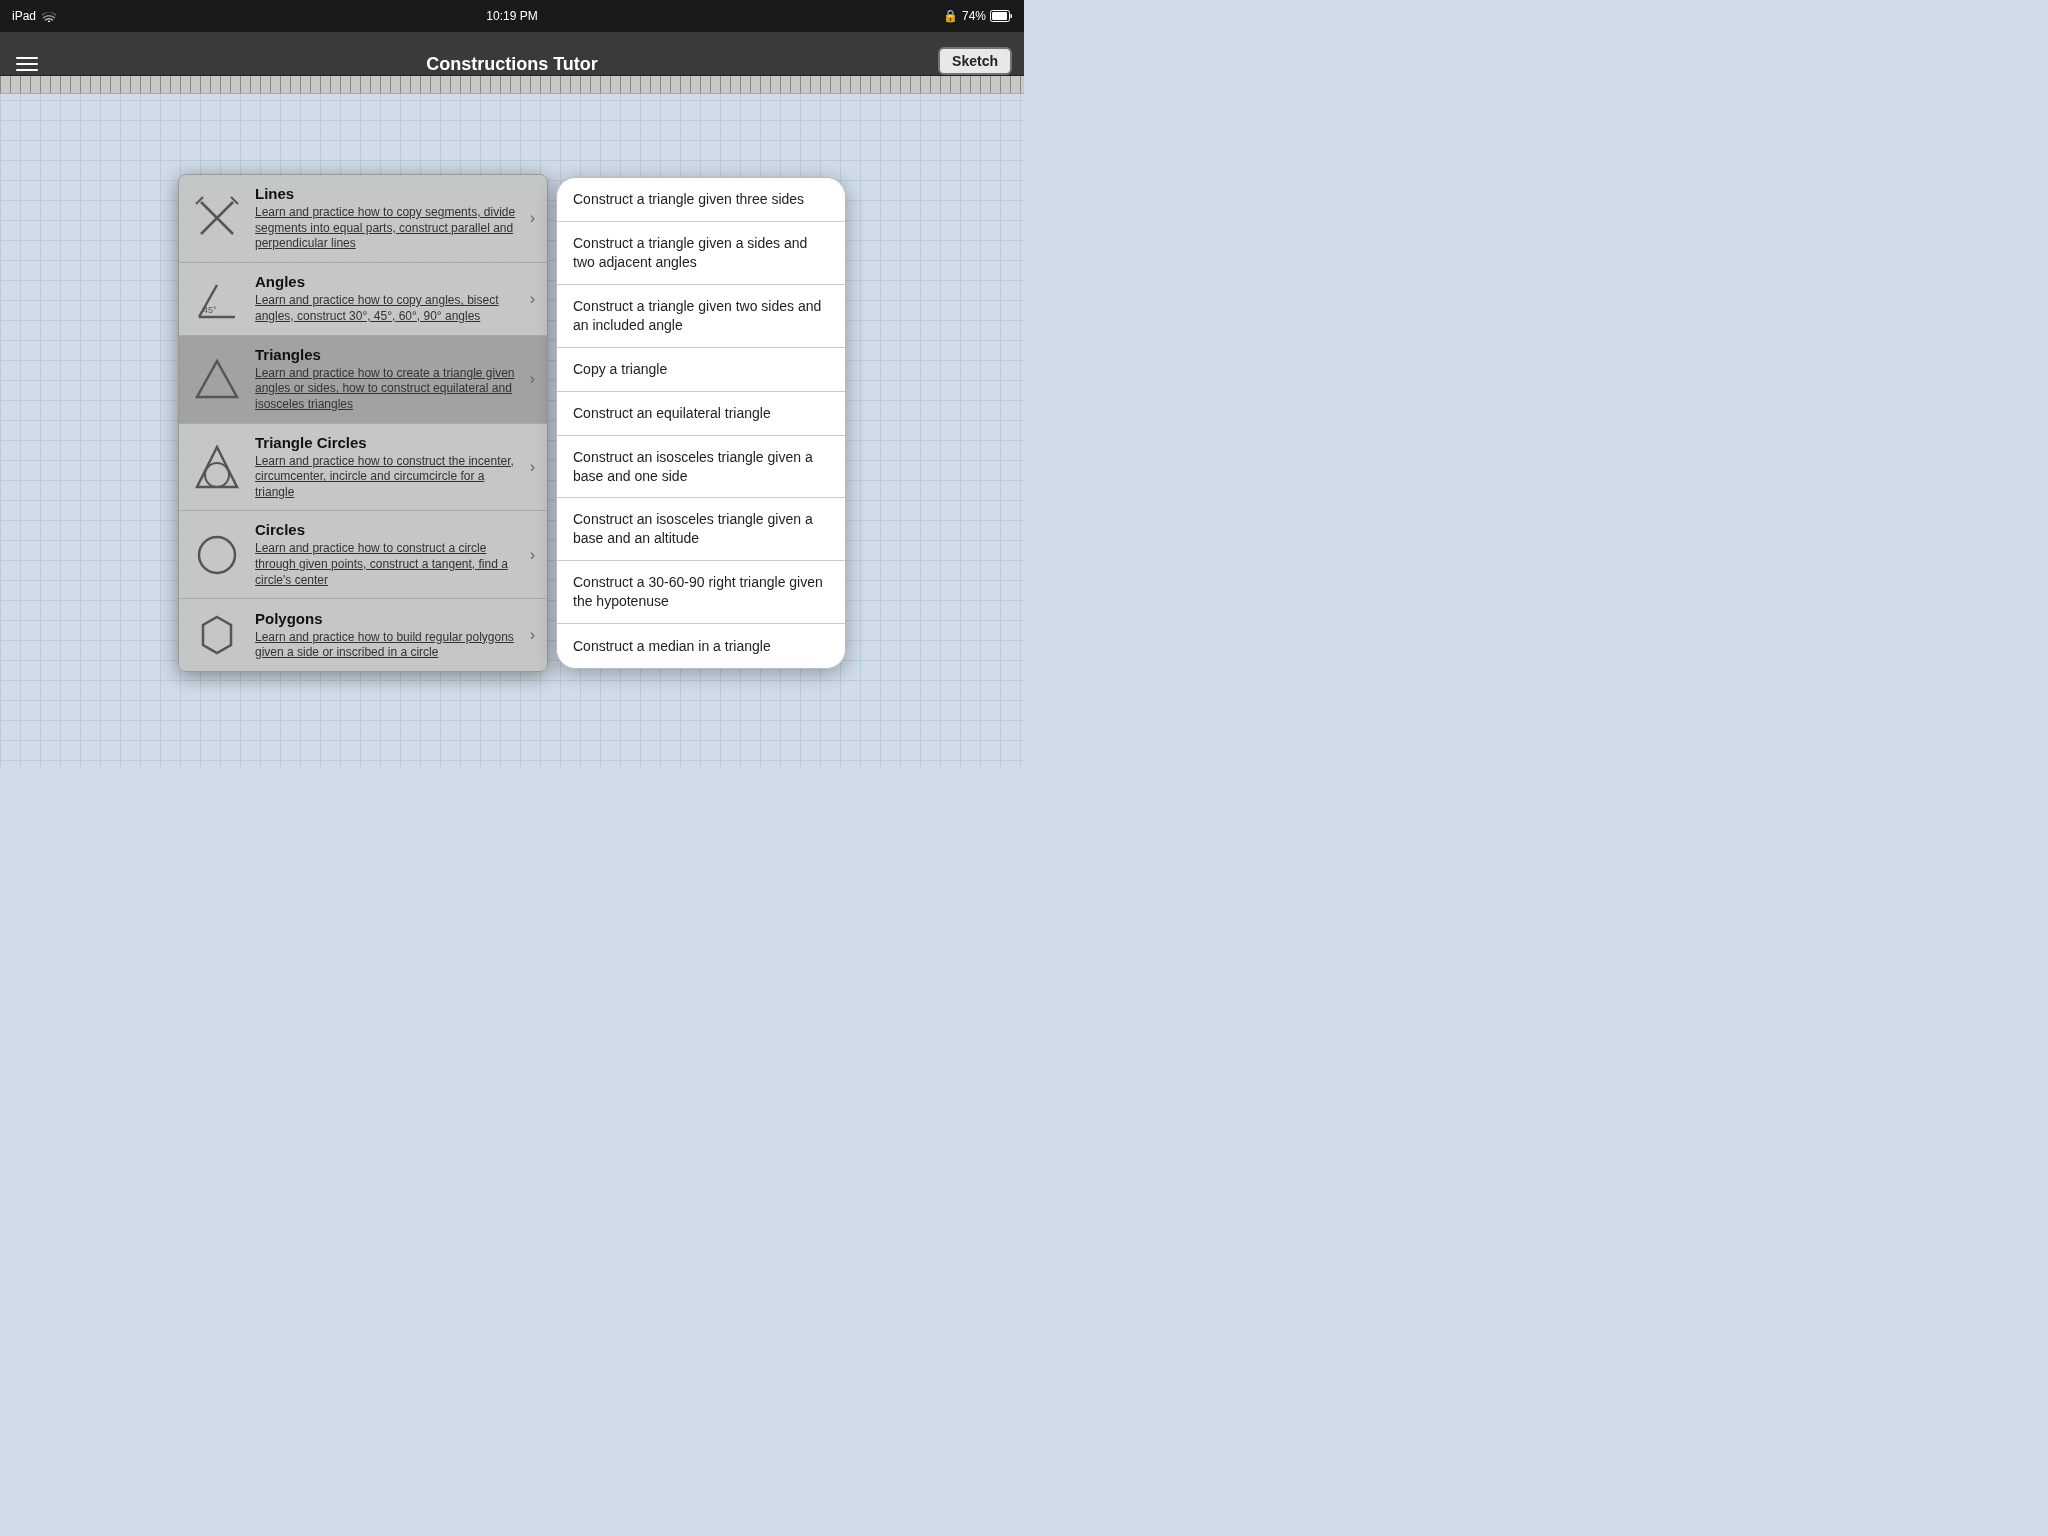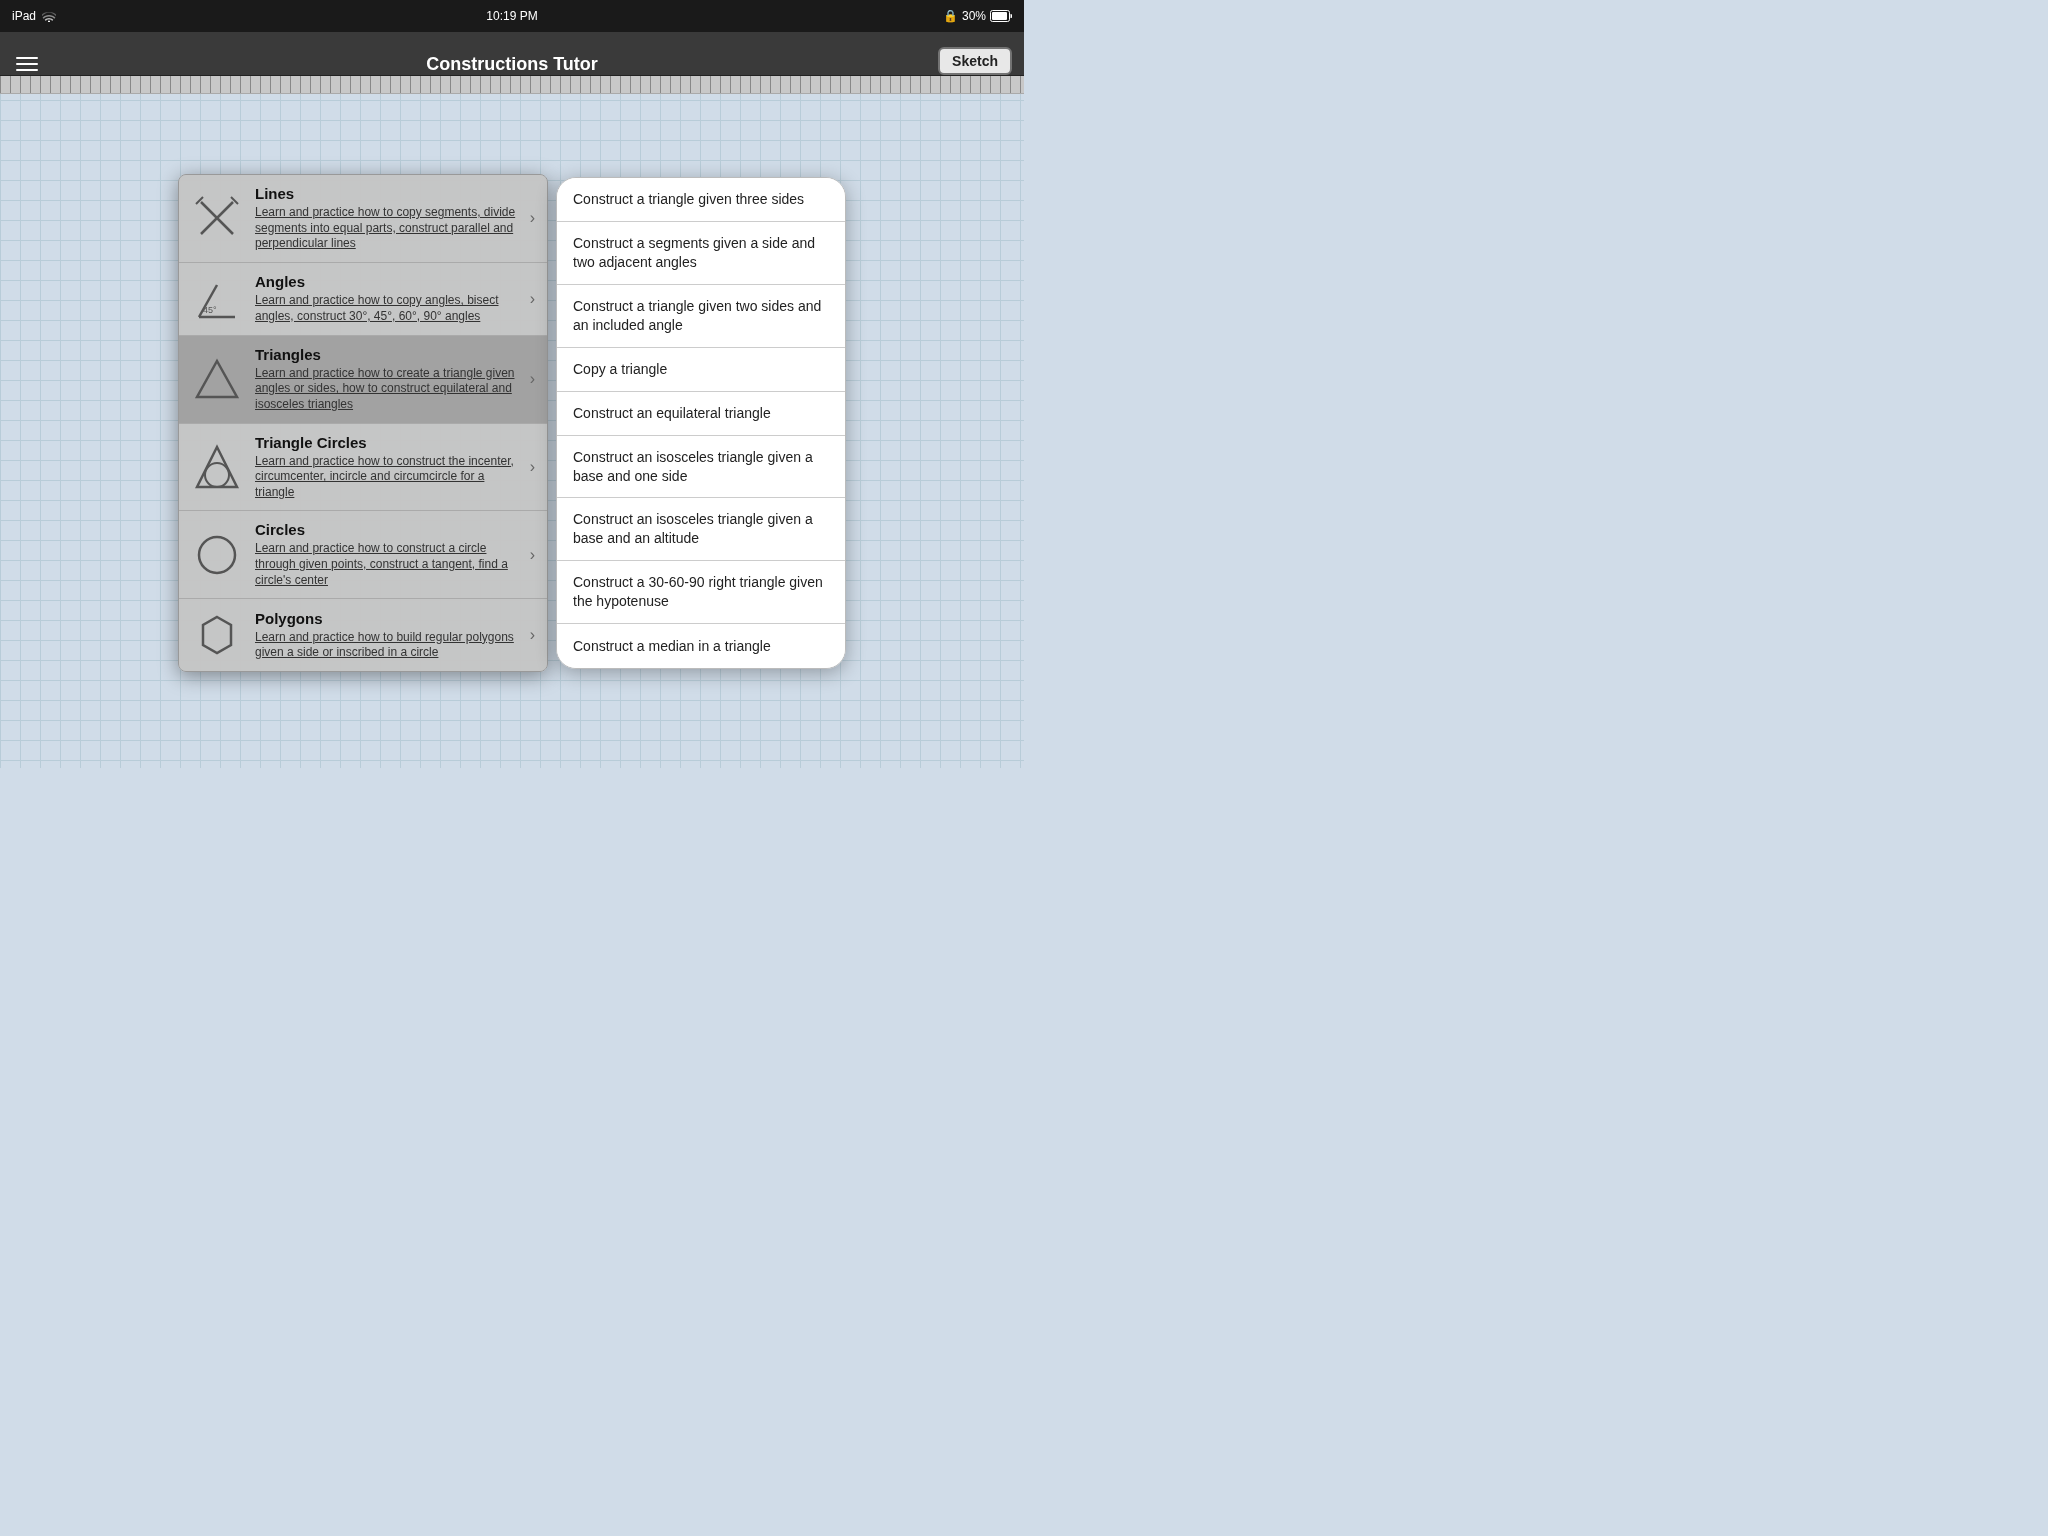--- a/index.html
+++ b/index.html
@@ -216,21 +216,21 @@
         <path d="M7 9.5a1 1 0 1 1 0 2 1 1 0 0 1 0-2z"></path>
         <path d="M7 7C5.3 7 3.8 7.7 2.7 8.8l1.1 1.1C4.6 9.1 5.7 8.6 7 8.6s2.4.5 3.2 1.3l1.1-1.1C10.2 7.7 8.7 7 7 7z" opacity=".7"></path>
         <path d="M7 4C4.5 4 2.2 5 0.6 6.7l1.1 1.1C3 6.4 4.9 5.5 7 5.5s4 .9 5.3 2.3l1.1-1.1C11.8 5 9.5 4 7 4z" opacity=".5"></path>
         <path d="M7 1C3.6 1 .6 2.3-1.3 4.5L-.2 5.6C1.9 3.1 4.8 1.5 7 1.5s5.1 1.6 7.2 4.1l1.1-1.1C13.4 2.3 10.4 1 7 1z" opacity=".3"></path>
       </svg>
     </span>
   </div>
   <div class="status-center">10:19 PM</div>
   <div class="status-right">
     <span>🔒</span>
-    <span>30%</span>
+    <span>74%</span>
     <span>
       <svg width="22" height="12" viewBox="0 0 22 12" fill="none">
         <rect x="0.5" y="0.5" width="19" height="11" rx="2" stroke="white" stroke-width="1"></rect>
         <rect x="2" y="2" width="15" height="8" rx="1" fill="white"></rect>
         <path d="M20.5 4v4a2 2 0 0 0 0-4z" fill="white"></path>
       </svg>
     </span>
   </div>
 </div>
 
@@ -335,21 +335,21 @@
     </div>
 
   </div>
 
   <div class="submenu-panel">
 
     <div class="submenu-item">
       <span>Construct a triangle given three sides</span>
     </div>
     <div class="submenu-item">
-      <span>Construct a segments given a side and two adjacent angles</span>
+      <span>Construct a triangle given a sides and two adjacent angles</span>
     </div>
     <div class="submenu-item">
       <span>Construct a triangle given two sides and an included angle</span>
     </div>
     <div class="submenu-item">
       <span>Copy a triangle</span>
     </div>
     <div class="submenu-item">
       <span>Construct an equilateral triangle</span>
     </div>

